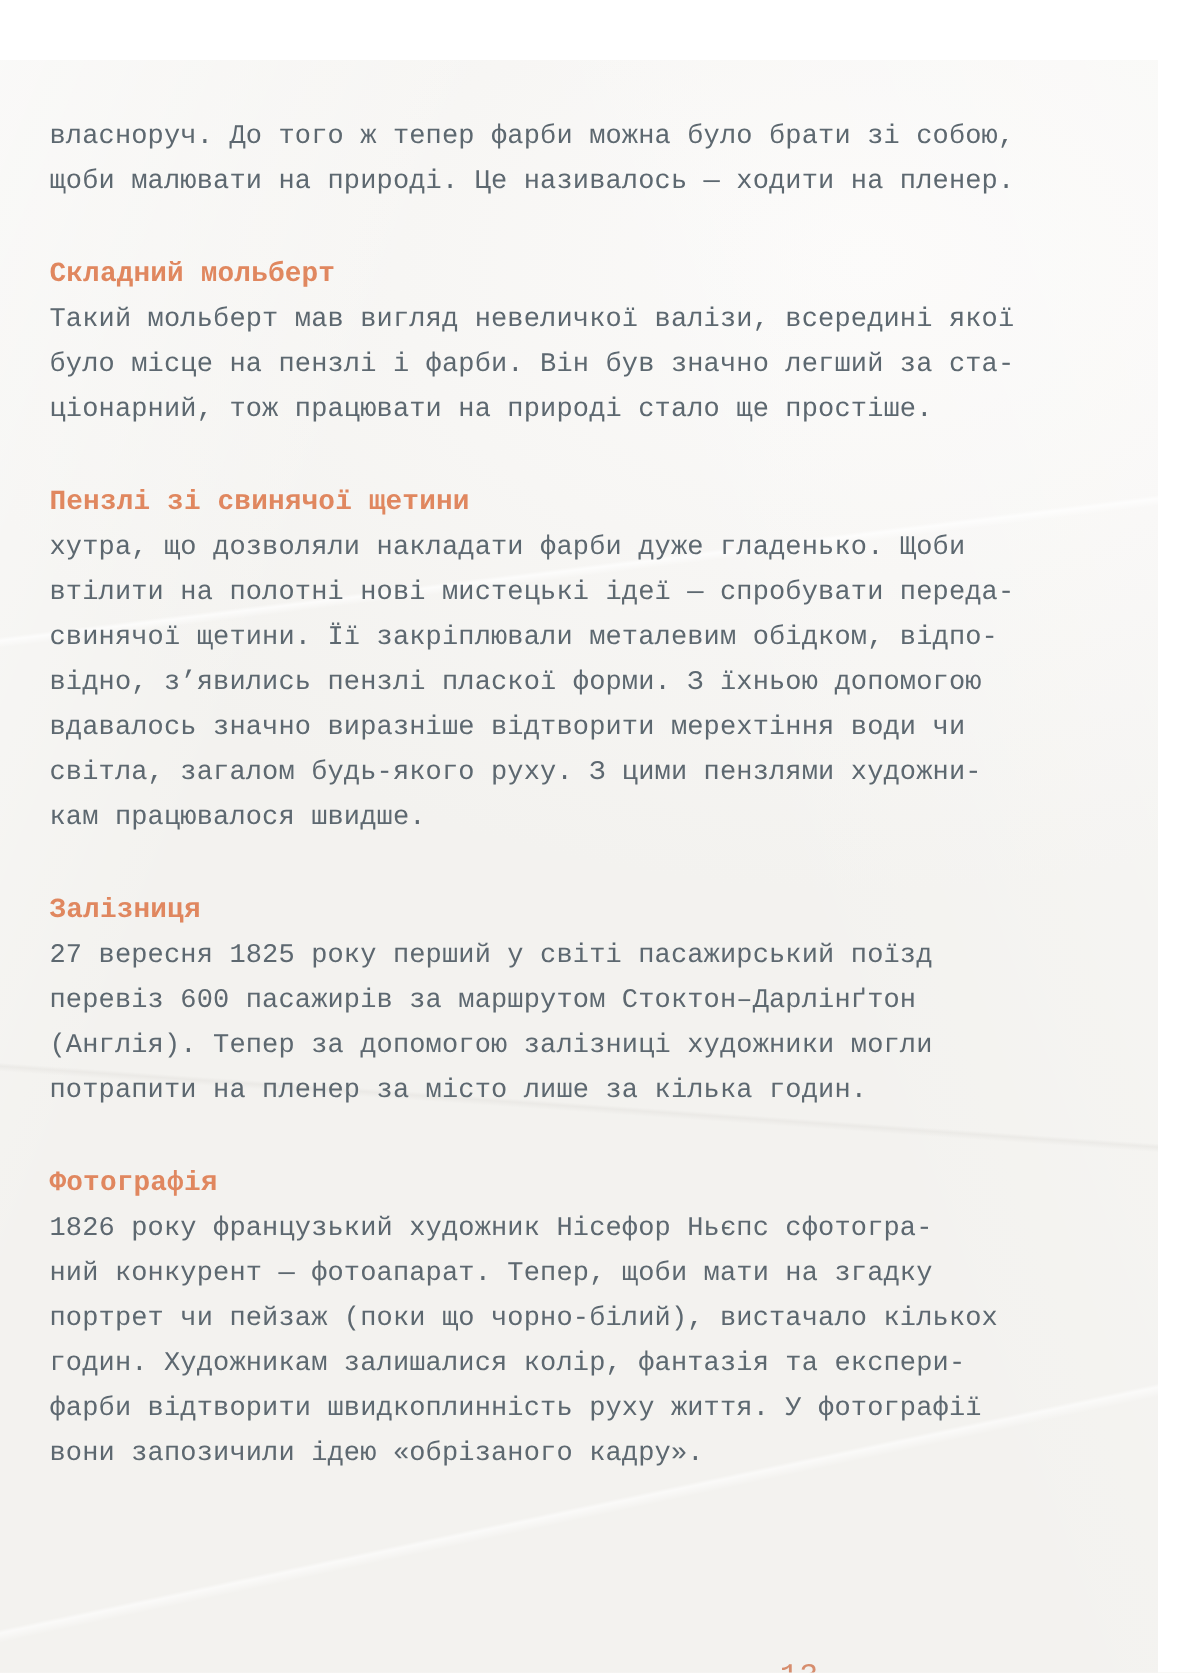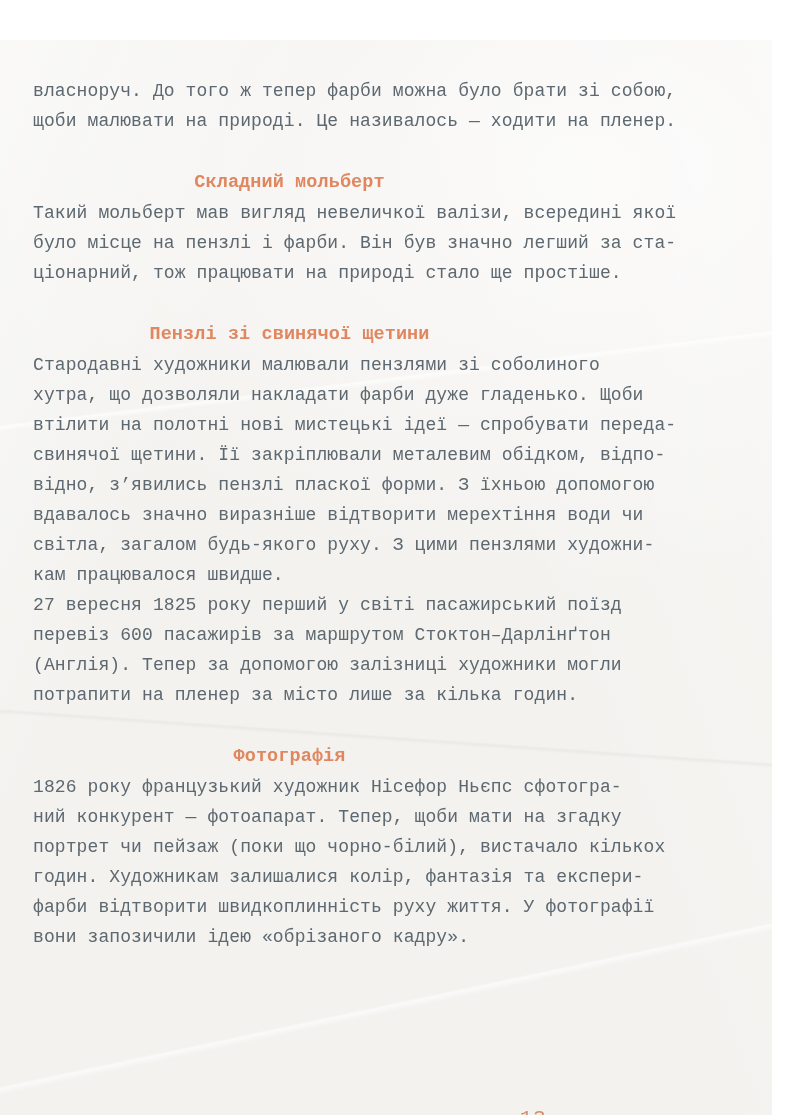--- a/index.html
+++ b/index.html
@@ -43,21 +43,20 @@
   }
 
   .section-heading {
     margin-top: 32px;
     height: 30px;
     line-height: 30px;
     font-size: 18.5px;
     font-weight: 700;
     letter-spacing: 0.1px;
     color: var(--heading);
-    text-align: center;
   }
 
   .section-body .line {
     height: 30px;
     line-height: 30px;
     font-size: 18px;
     letter-spacing: 0.1px;
     color: var(--body);
     text-align: justify;
     text-align-last: justify;
@@ -100,32 +99,32 @@
     <div class="section-body">
             <div class="line">Такий мольберт мав вигляд невеличкої валізи, всередині якої</div>
             <div class="line">було місце на пензлі і фарби. Він був значно легший за ста-</div>
             <div class="line last">ціонарний, тож працювати на природі стало ще простіше.</div>
           </div>
   </div>
 
   <div class="section">
     <div class="section-heading">Пензлі зі свинячої щетини</div>
     <div class="section-body">
-            <div class="line">Стародавні художники малювали пензлями зі соболиного</div>
             <div class="line">хутра, що дозволяли накладати фарби дуже гладенько. Щоби</div>
             <div class="line">втілити на полотні нові мистецькі ідеї — спробувати переда-</div>
             <div class="line">свинячої щетини. Її закріплювали металевим обідком, відпо-</div>
             <div class="line">відно, з’явились пензлі пласкої форми. З їхньою допомогою</div>
             <div class="line">вдавалось значно виразніше відтворити мерехтіння води чи</div>
             <div class="line">світла, загалом будь-якого руху. З цими пензлями художни-</div>
             <div class="line last">кам працювалося швидше.</div>
           </div>
   </div>
 
   <div class="section">
+    <div class="section-heading">Залізниця</div>
     <div class="section-body">
             <div class="line">27 вересня 1825 року перший у світі пасажирський поїзд</div>
             <div class="line">перевіз 600 пасажирів за маршрутом Стоктон–Дарлінґтон</div>
             <div class="line">(Англія). Тепер за допомогою залізниці художники могли</div>
             <div class="line last">потрапити на пленер за місто лише за кілька годин.</div>
           </div>
   </div>
 
   <div class="section">
     <div class="section-heading">Фотографія</div>

